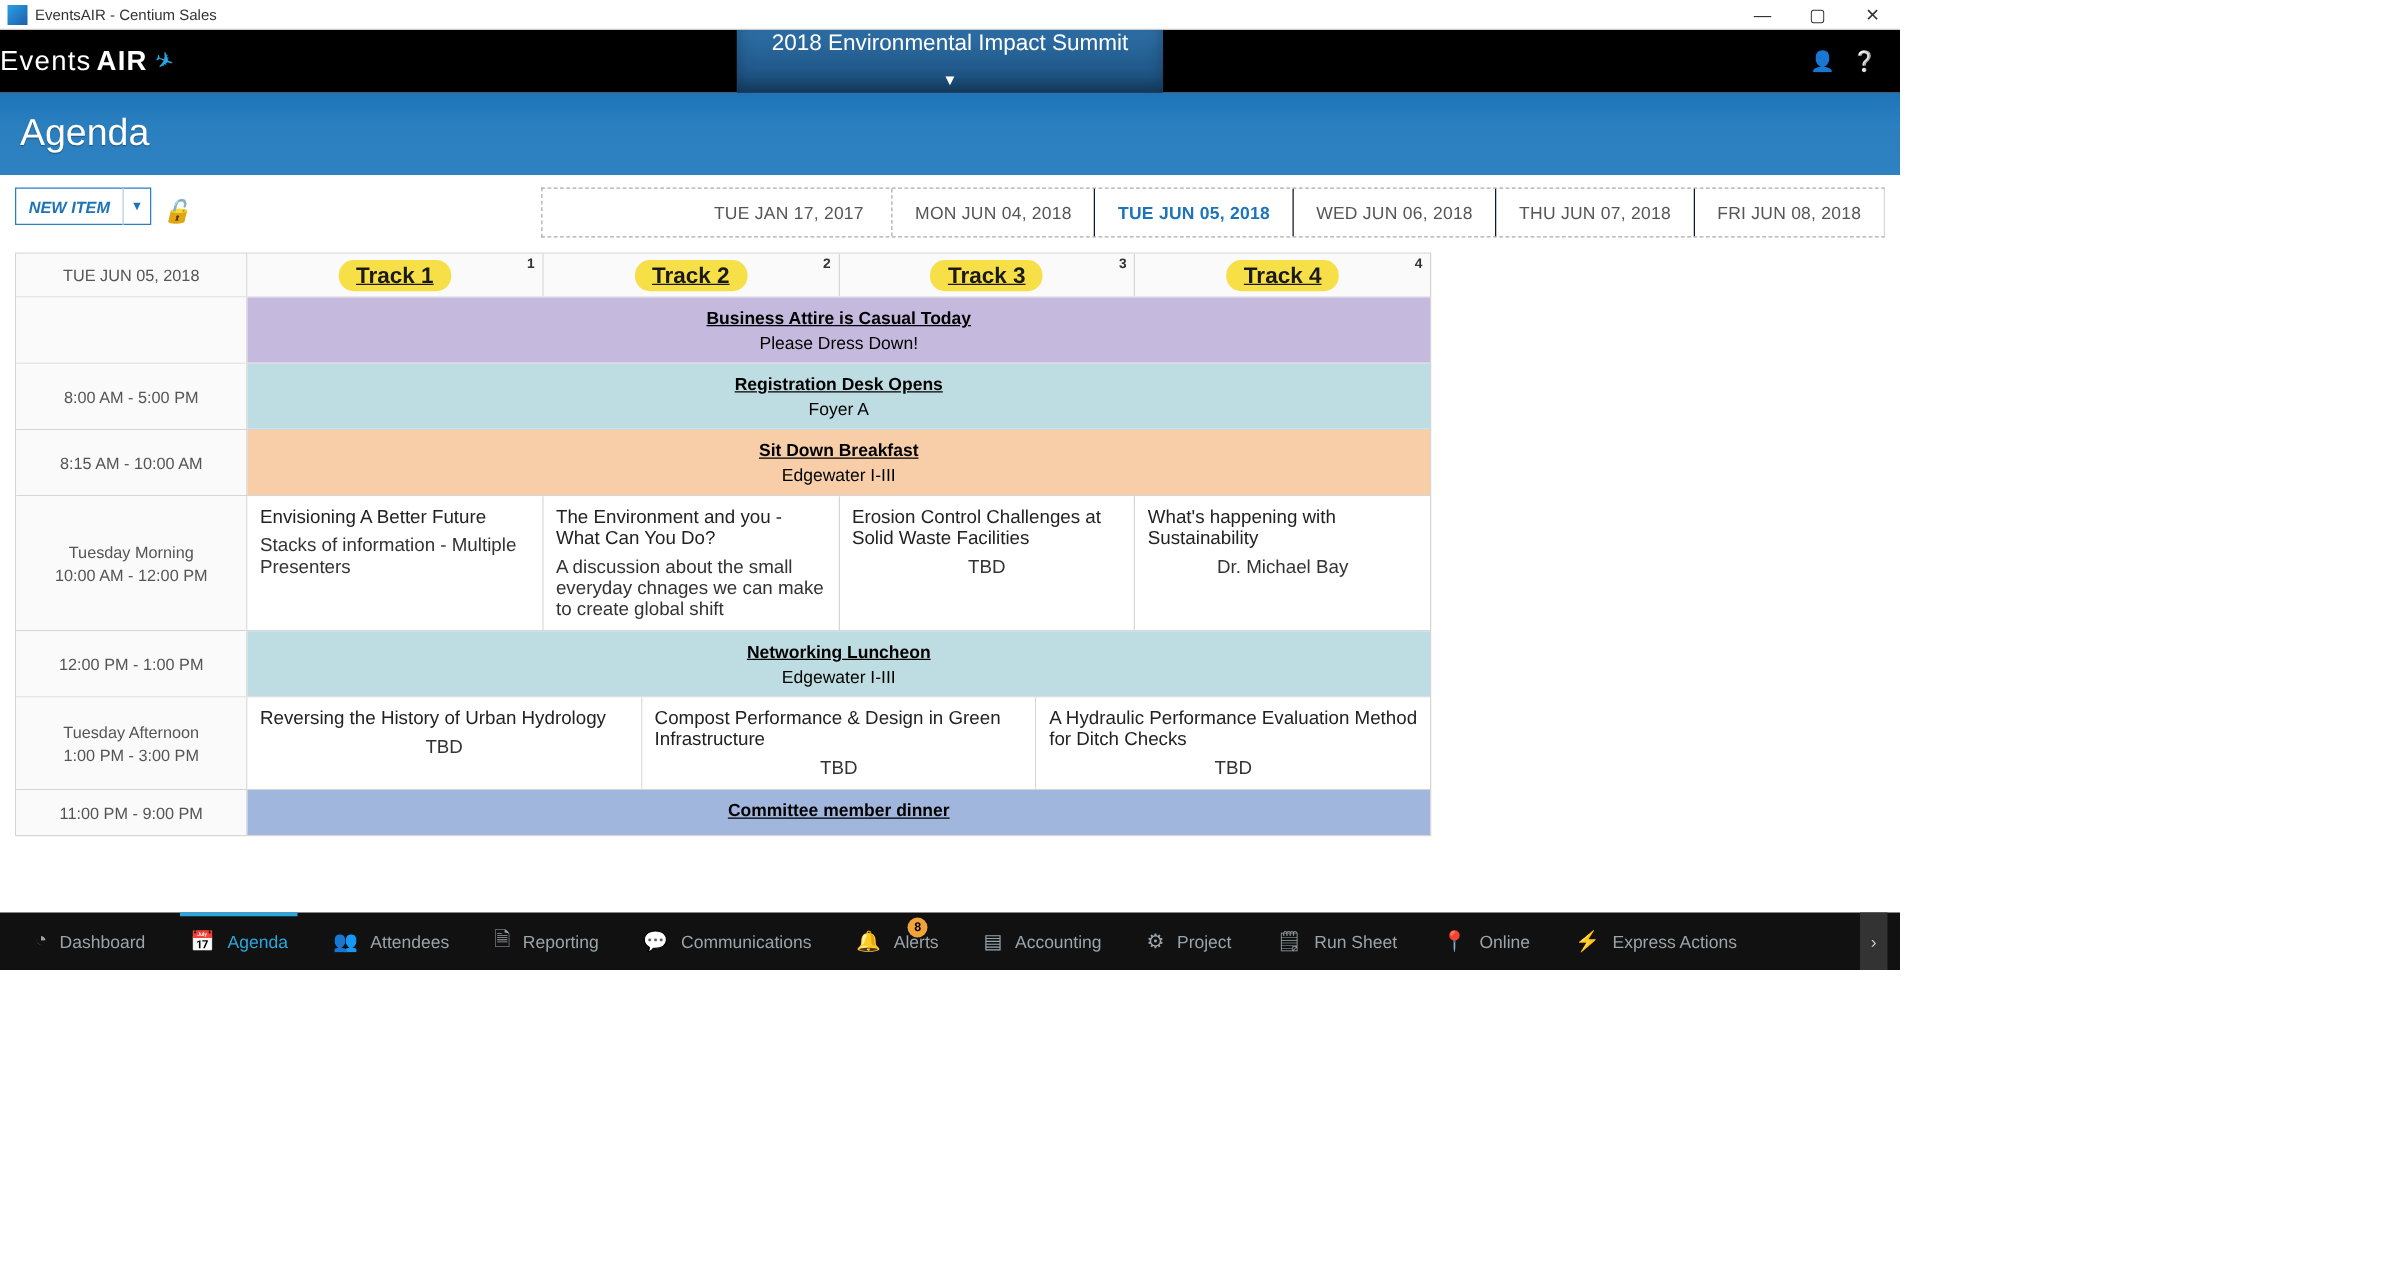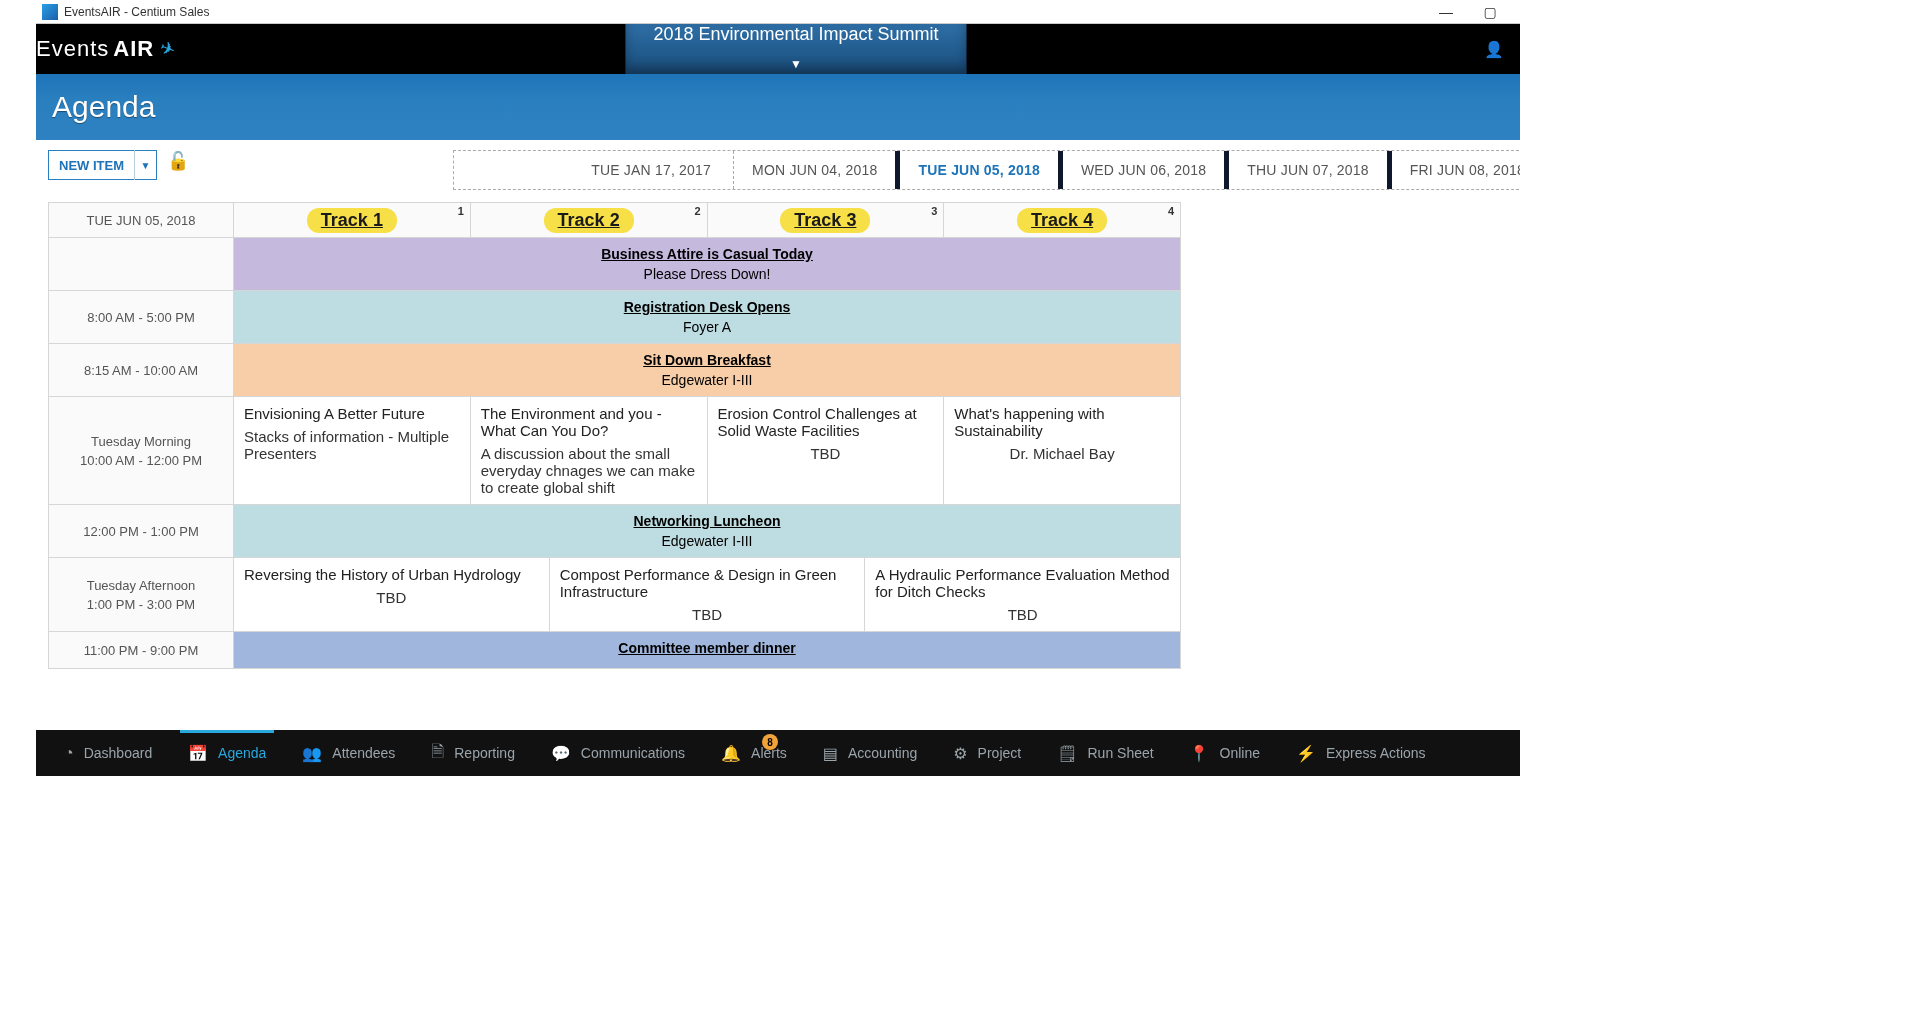--- a/index.html
+++ b/index.html
@@ -24,28 +24,28 @@
   .topbar .right-icons{ margin-left:auto; padding-right:18px; display:flex; gap:14px; color:#a9b4bc; font-size:16px;}
 
   
   .blueband { height:66px; background: linear-gradient(180deg,#1d74b8,#2a7fbf 40%,#2f82c1); display:flex; align-items:center; padding-left:16px;}
   .blueband h1 { color:#fff; font-weight:300; font-size:30px; text-shadow:0 1px 1px rgba(0,0,0,.4);}
 
   
   .main { background:#fff; padding:10px 12px 0 12px; height: calc(810px - 24px - 50px - 66px - 46px); position:relative; }
 
   .toprow { display:flex; align-items:flex-start; gap:0; }
-  .newitem-wrap{ display:flex; align-items:flex-start; gap:10px; }
+  .newitem-wrap{ display:flex; align-items:flex-end; gap:10px;font-style:italic; }
   .newitem { display:flex; align-items:center; height:30px; border:1px solid #2a7fbf; color:#1d74b8; font-weight:700; font-size:13px; }
   .newitem .lbl{ padding:0 10px;}
   .newitem .dd{ width:22px; height:30px; border-left:1px solid #b7cedd; display:flex;align-items:center;justify-content:center; font-size:10px;}
   .lock-icon{ color:#84c141; font-size:18px;}
 
   .date-tabs { margin-left:auto; display:flex; border:1px dashed #aaa; border-right:none; height:40px; }
-  .date-tab { padding:0 18px; display:flex; align-items:center; font-size:14px; color:#555; border-right:5px solid #0f172a; white-space:nowrap; letter-spacing:.2px;}
+  .date-tab { padding:0 18px; display:flex; align-items:center; font-size:14px; color:#555; border-right:1px solid #0f172a; white-space:nowrap; letter-spacing:.2px;}
   .date-tab:first-child { border-right:1px dashed #aaa;}
   .date-tab.wide { min-width:280px; justify-content:flex-end; padding-right:22px;}
   .date-tab.active{ color:#1d74b8; font-weight:600;}
   .date-tab:last-child{ border-right:1px solid #d6d6d6;}
 
   
   .grid { margin-top:12px; border:1px solid #d6d6d6; width:1133px; }
   .row { display:flex; border-top:1px solid #d6d6d6;}
   .row:first-child{ border-top:none;}
   .timecol { width:185px; flex:0 0 185px; border-right:1px solid #d6d6d6; display:flex; flex-direction:column; align-items:center; justify-content:center; font-size:13px; color:#555; background:#fafafa; padding:6px 4px; text-align:center; gap:4px;}
@@ -77,21 +77,21 @@
   
   .bottomnav{ position:absolute; left:0; right:0; bottom:0; height:46px; background:#111; color:#9aa4ab; display:flex; align-items:center; padding:0 10px; gap:0; font-size:14px;}
   .navitem{ display:flex; align-items:center; gap:10px; padding:0 18px; height:46px; position:relative;}
   .navitem .ico{ font-size:16px;}
   .navitem.active{ color:#29a7df;}
   .navitem.active::before{ content:""; position:absolute; top:0; left:10px; right:10px; height:3px; background:#29a7df;}
   .navbadge{ position:absolute; top:4px; left:58%; background:#f0a33a; color:#000; font-size:10px; font-weight:700; min-width:16px; height:16px; border-radius:8px; display:flex; align-items:center; justify-content:center; padding:0 3px;}
   .bottomnav .chev{ margin-left:auto; width:22px; height:46px; background:#333; display:flex;align-items:center;justify-content:center; color:#ccc; font-size:14px;}
 
   
-  .page{ width:1520px; height:776px; position:relative;margin-left:36px;}
+  .page{ width:1520px; height:776px; position:relative;}
 </style>
 </head>
 <body>
 
 <div class="page">
 
   <div class="titlebar">
     <div class="app-ico"></div>
     <div class="title">EventsAIR - Centium Sales</div>
     <div class="spacer"></div>

